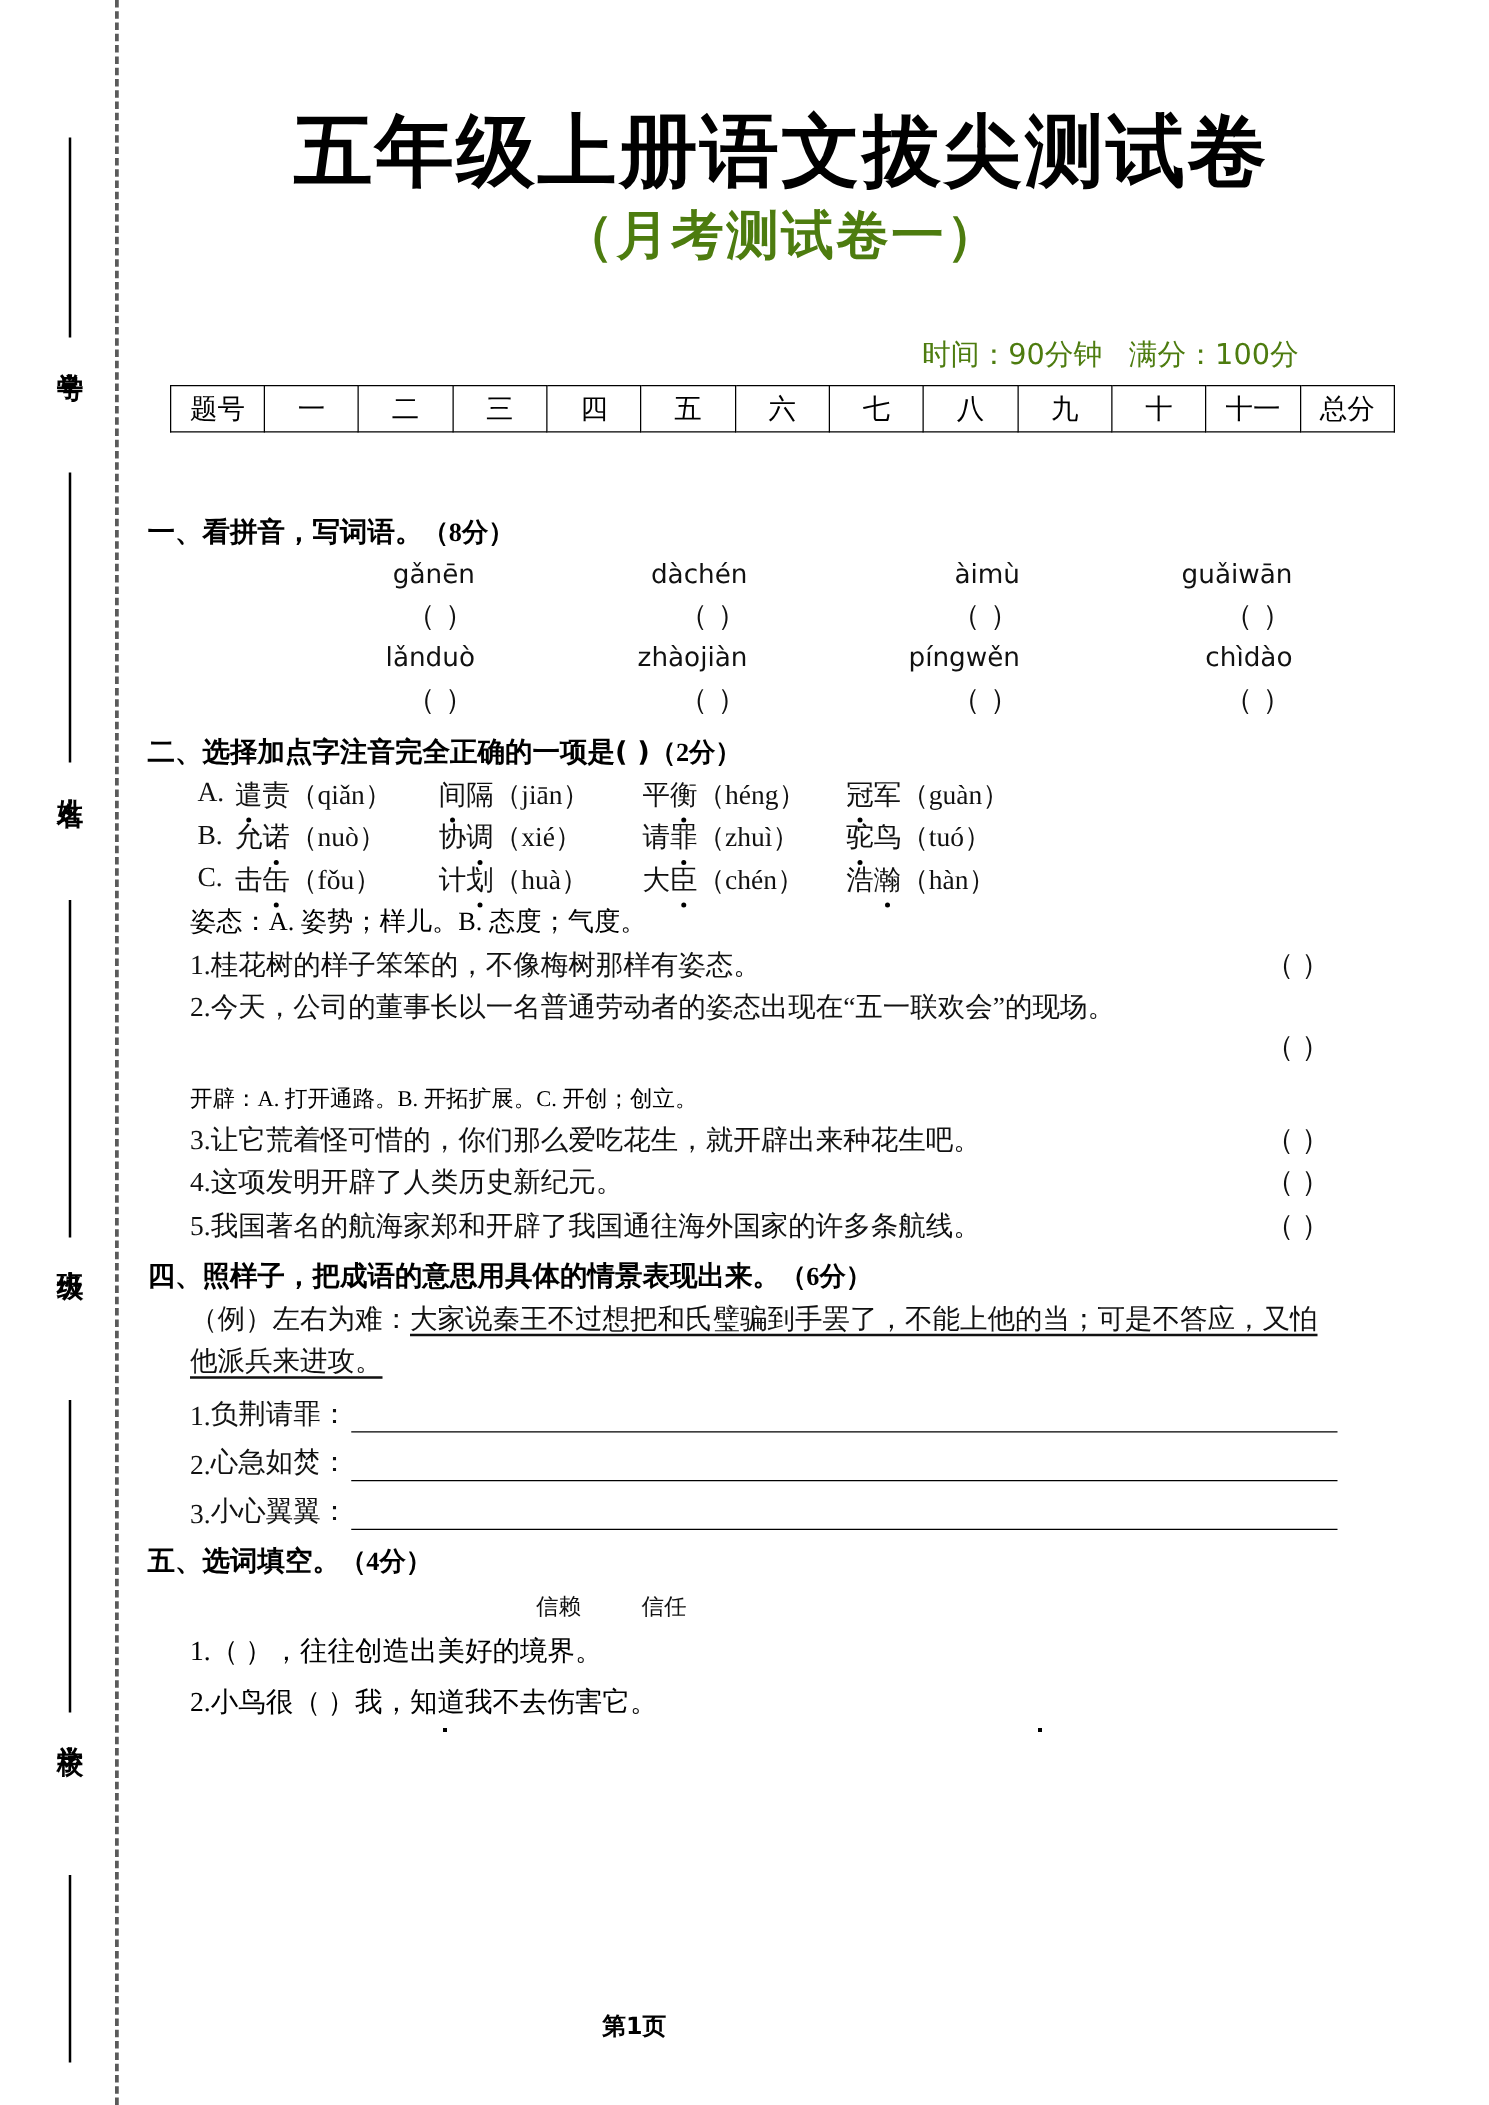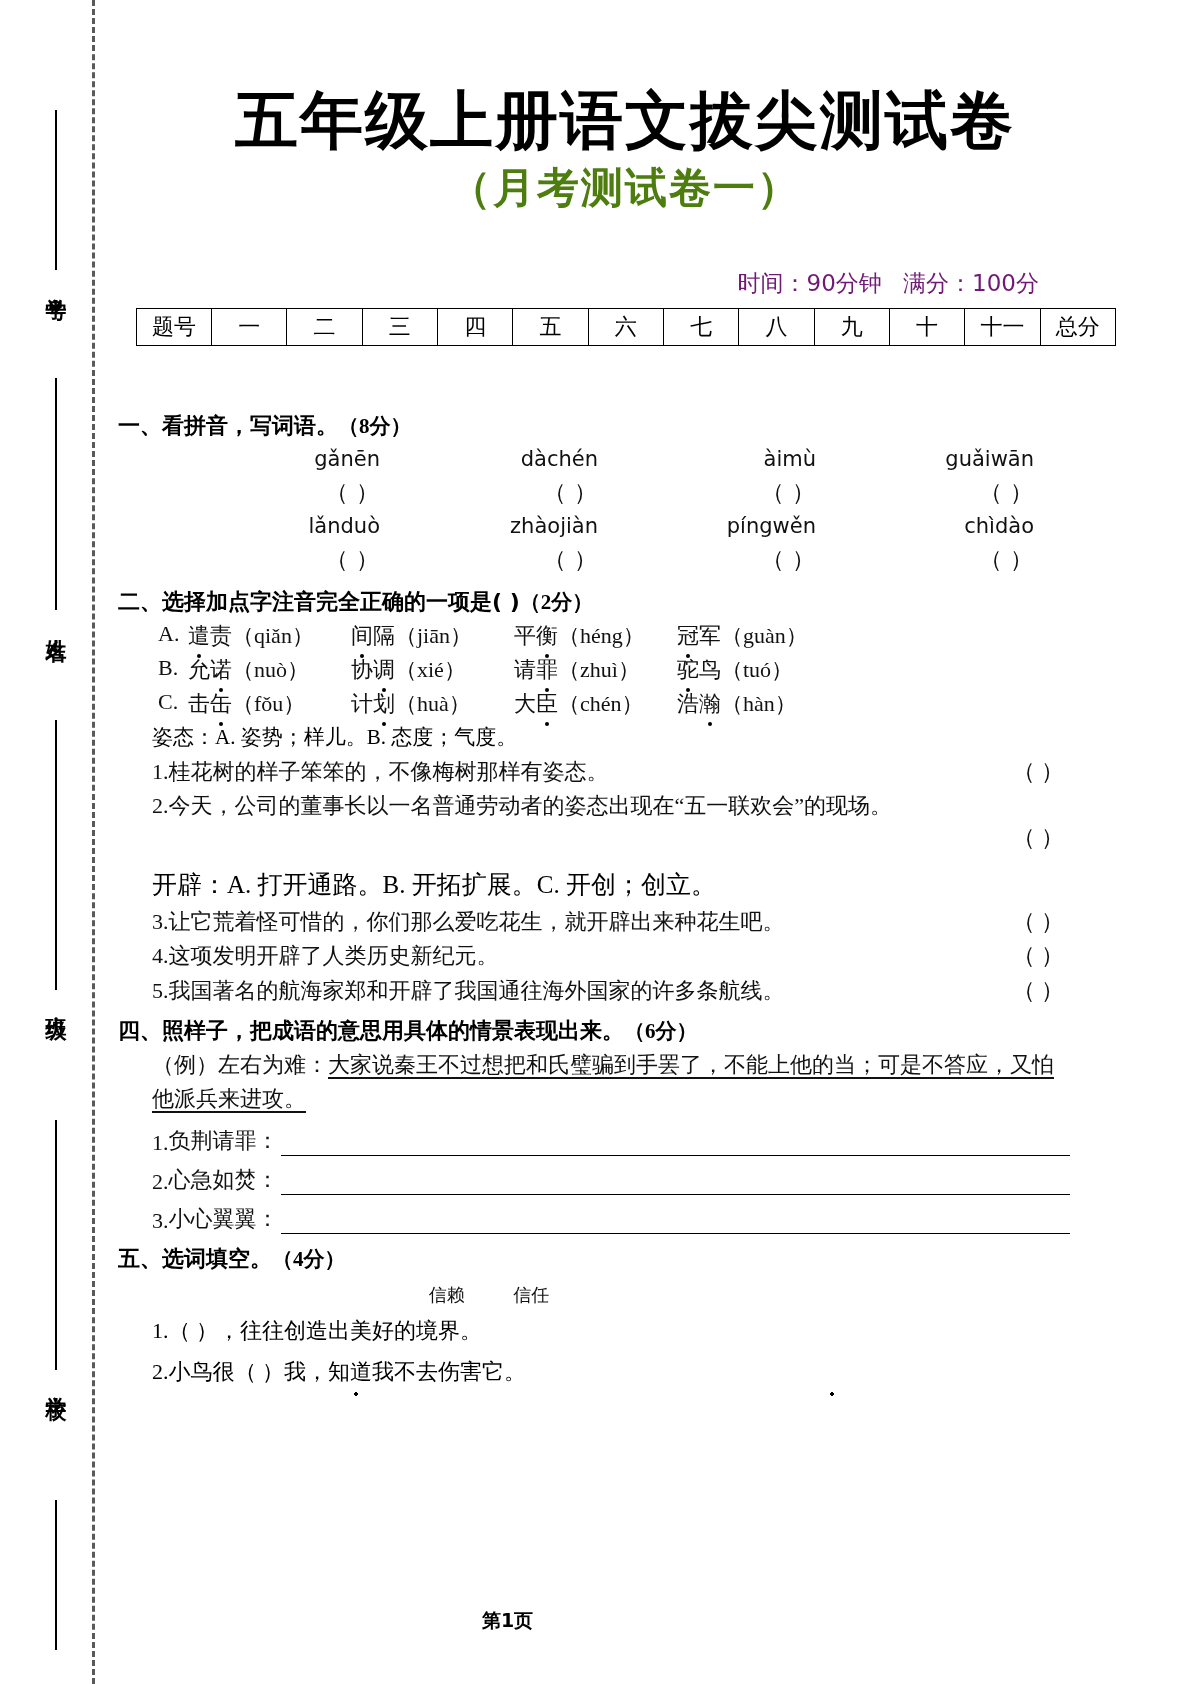--- a/index.html
+++ b/index.html
@@ -86,21 +86,21 @@
     font-size: 42px;
     letter-spacing: 2px;
     color: #4d7c0f;
   }
   .meta-line {
     position: absolute;
     right: 152px;
     top: 268px;
     font-family: "DejaVu Sans", sans-serif;
     font-size: 23px;
-    color: #701a75;
+    color: #4d7c0f;
     white-space: nowrap;
   }
   .meta-line span { margin-left: 14px; }
 
   
   .score-table {
     position: absolute;
     left: 136px;
     top: 308px;
     border-collapse: collapse;
@@ -409,21 +409,21 @@
       <span class="ans">（        ）</span>
     </div>
 
     <div class="q-row">
       <span><span>2.</span><span>今天，公司的董事长以一名普通劳动者的</span><span class="dotted2">姿态</span><span>出现在“五一联欢会”的现场。</span></span>
     </div>
     <div class="ans-right">
       <span>（        ）</span>
     </div>
 
-    <div class="line indent" style="font-size:25px;margin-top:14px;">开辟：A. 打开通路。B. 开拓扩展。C. 开创；创立。</div>
+    <div class="line indent" style="font-size:18px;margin-top:14px;">开辟：A. 打开通路。B. 开拓扩展。C. 开创；创立。</div>
 
     <div class="q-row">
       <span><span>3.</span><span>让它荒着怪可惜的，你们那么爱吃花生，就</span><span class="dotted2">开辟</span><span>出来种花生吧。</span></span>
       <span class="ans">（        ）</span>
     </div>
     <div class="q-row">
       <span><span>4.</span><span>这项发明</span><span class="dotted2">开辟</span><span>了人类历史新纪元。</span></span>
       <span class="ans">（        ）</span>
     </div>
     <div class="q-row">

